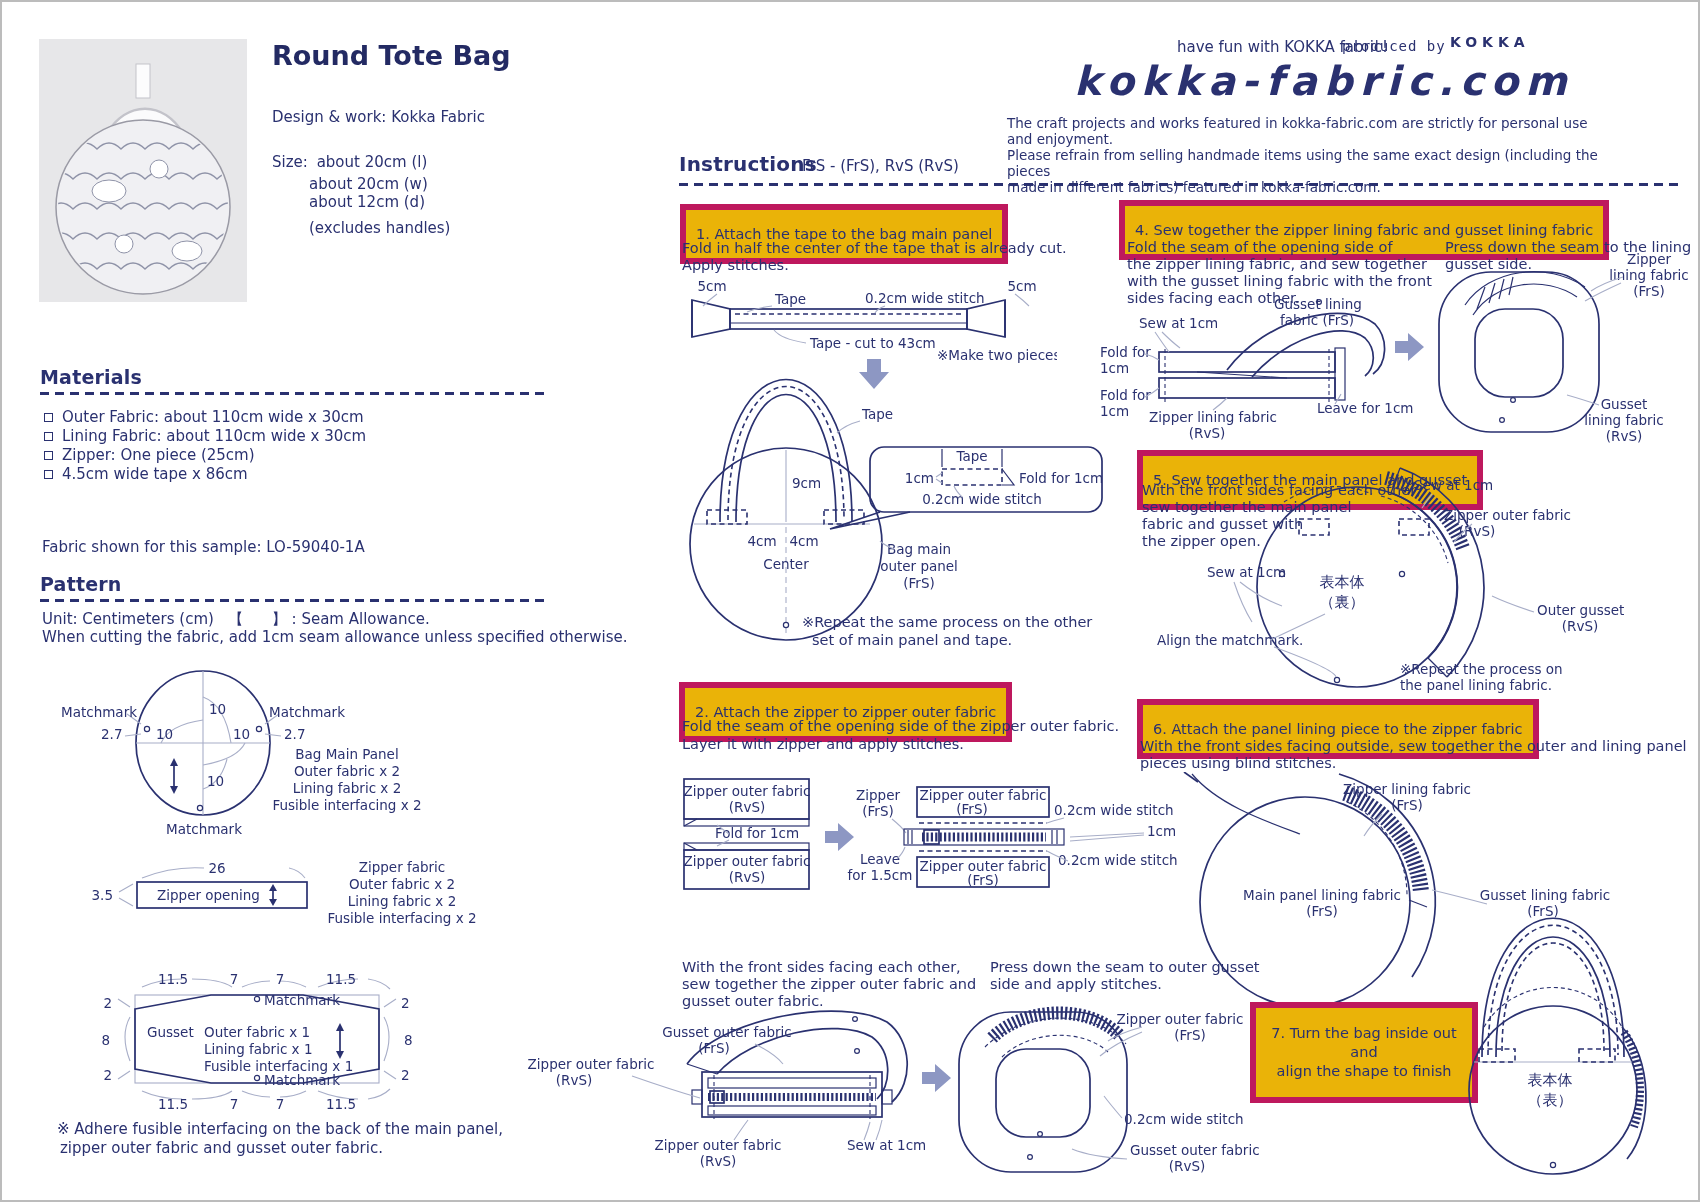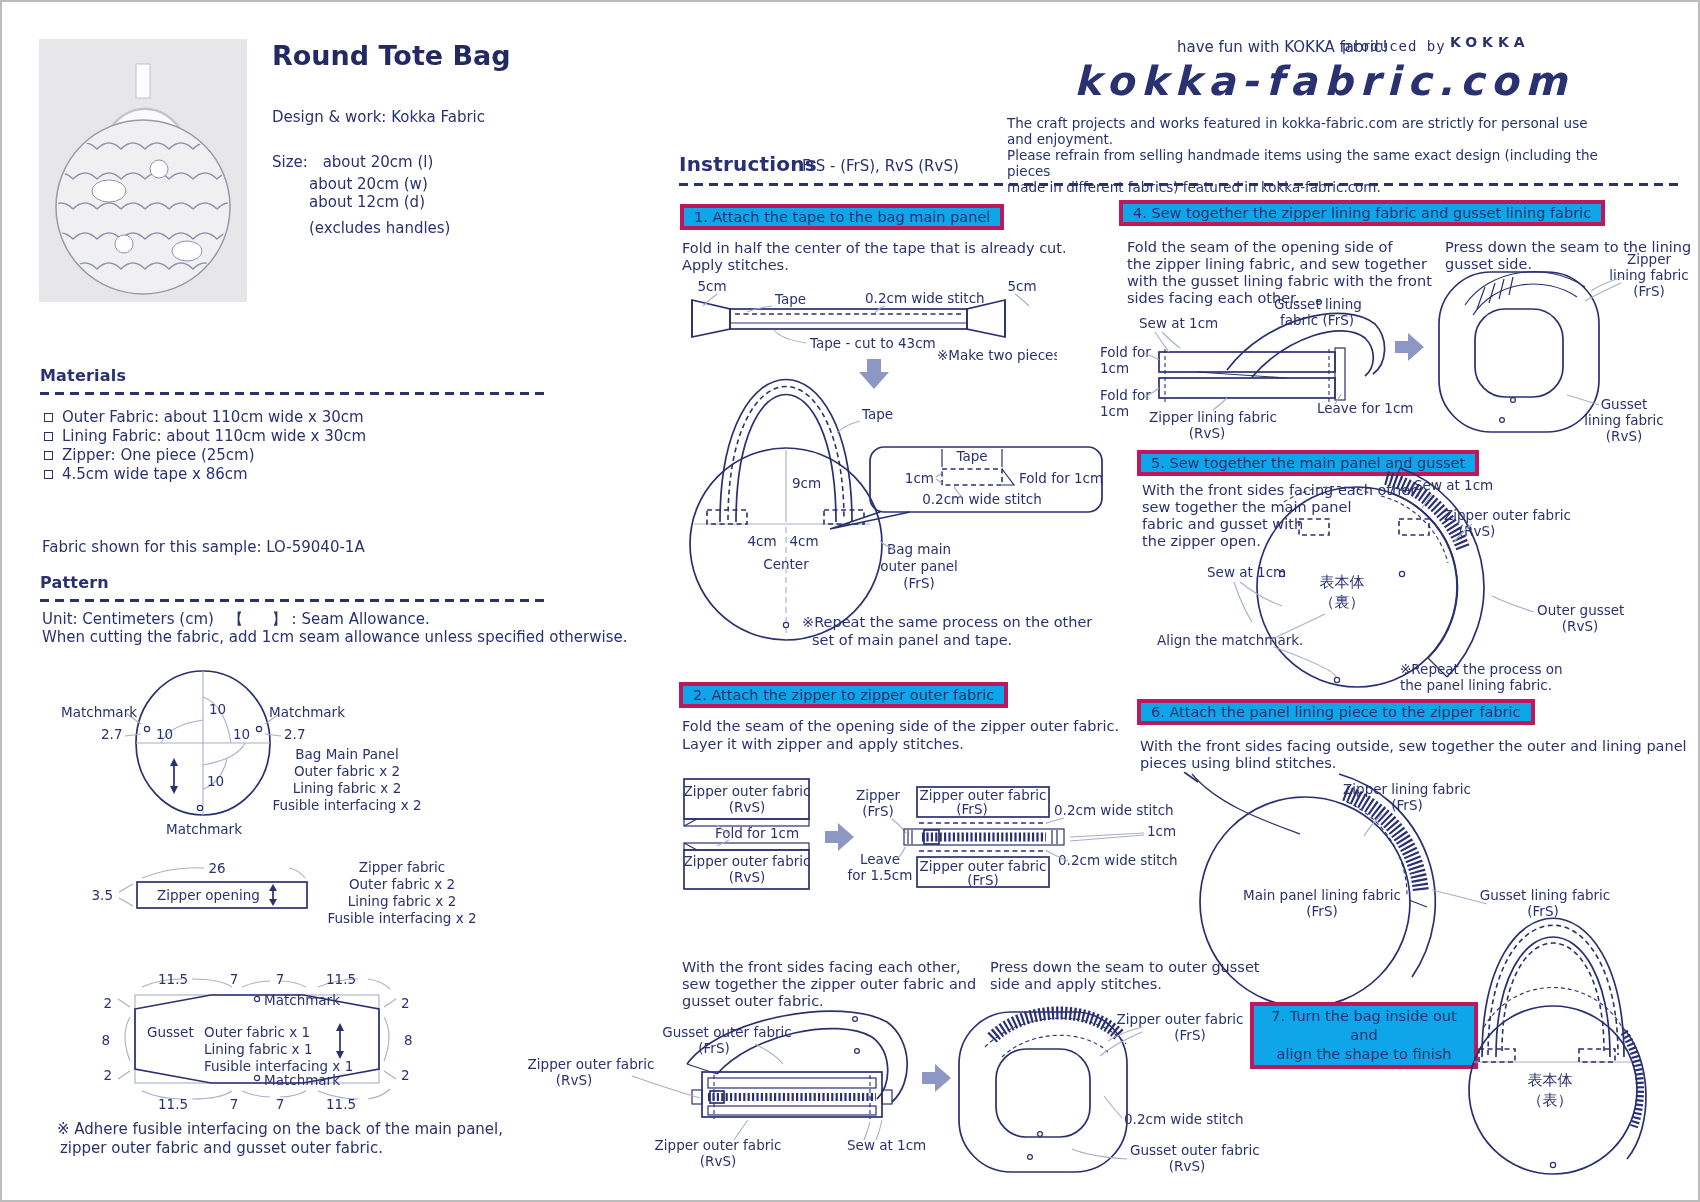--- a/index.html
+++ b/index.html
@@ -3,24 +3,24 @@
 <meta charset="utf-8">
 <style>
   *{margin:0;padding:0;box-sizing:border-box}
   html,body{background:#fff}
   #page{position:relative;width:1700px;height:1202px;background:#ffffff;
         border:2px solid #bcbcbc;font-family:"DejaVu Sans",sans-serif;color:#2a3170;overflow:hidden}
   .abs{position:absolute}
   .b15{font-size:15px;line-height:19px}
   .b14{font-size:14.5px;line-height:17px}
   .b13{font-size:13.5px;line-height:16px}
-  .sec-h{font-size:16px;font-weight:bold;letter-spacing:.2px}
+  .sec-h{font-size:19px;font-weight:bold;letter-spacing:.2px}
   .rule{position:absolute;height:3px;background:repeating-linear-gradient(90deg,#2a3170 0 9px,transparent 9px 15px)}
-  .step{position:absolute;display:inline-block;border:4px solid #be185d;background:#0ea5e9;
-        font-size:14.5px;padding:1px 10px;white-space:nowrap;color:#2a3170}
+  .step{position:absolute;display:inline-block;border:6px solid #be185d;background:#eab308;
+        font-size:14.5px;padding:16px 10px;white-space:nowrap;color:#2a3170}
   .cb{display:inline-block;width:9px;height:9px;border:1.5px solid #2a3170;margin:0 9px 0 2px;vertical-align:baseline}
   .pre{white-space:pre}
   .title{font-size:27px;font-weight:bold;color:#232a63}
   .logo{font-size:40px;font-weight:bold;font-style:italic;letter-spacing:7px;color:#2a3170;transform:skewX(-3deg)}
   .brand{font-size:14px;font-weight:bold;letter-spacing:5px}
   .produced{font-family:"DejaVu Sans Mono",monospace;font-size:14px;letter-spacing:1px}
   svg text{font-family:"DejaVu Sans",sans-serif;font-size:13.5px;fill:#2a3170}
   svg text.jp{font-size:15px}
   .tm{text-anchor:middle}.te{text-anchor:end}
   .sn{stroke:#2a3170;fill:none;stroke-width:1.7}
@@ -60,21 +60,21 @@
         <circle cx="120" cy="130" r="9" fill="#fff" stroke="#8f93a8"></circle>
         <circle cx="85" cy="205" r="9" fill="#fff" stroke="#8f93a8"></circle>
       </g>
     </svg>
   </div>
 
   <div class="abs title" style="left:270px;top:38px">Round Tote Bag</div>
   <div class="abs b15" style="left:270px;top:106px">Design &amp; work: Kokka Fabric</div>
   <div class="abs b15" style="left:270px;top:151px">
     <span>Size:</span>
-    <span style="margin-left:10px">about 20cm (l)</span>
+    <span style="margin-left:4px">about 20cm (l)</span>
   </div>
   <div class="abs b15" style="left:307px;top:173px">about 20cm (w)</div>
   <div class="abs b15" style="left:307px;top:191px">about 12cm (d)</div>
   <div class="abs b15" style="left:307px;top:217px">(excludes handles)</div>
 
   <div class="abs b15" style="left:1175px;top:36px">have fun with KOKKA fabric!</div>
   <div class="abs produced" style="left:1340px;top:36px">produced by</div>
   <div class="abs brand" style="left:1448px;top:32px">KOKKA</div>
   <div class="abs logo" style="left:1075px;top:56px">kokka-fabric.com</div>
   <div class="abs b13" style="left:1005px;top:113px;width:600px">

